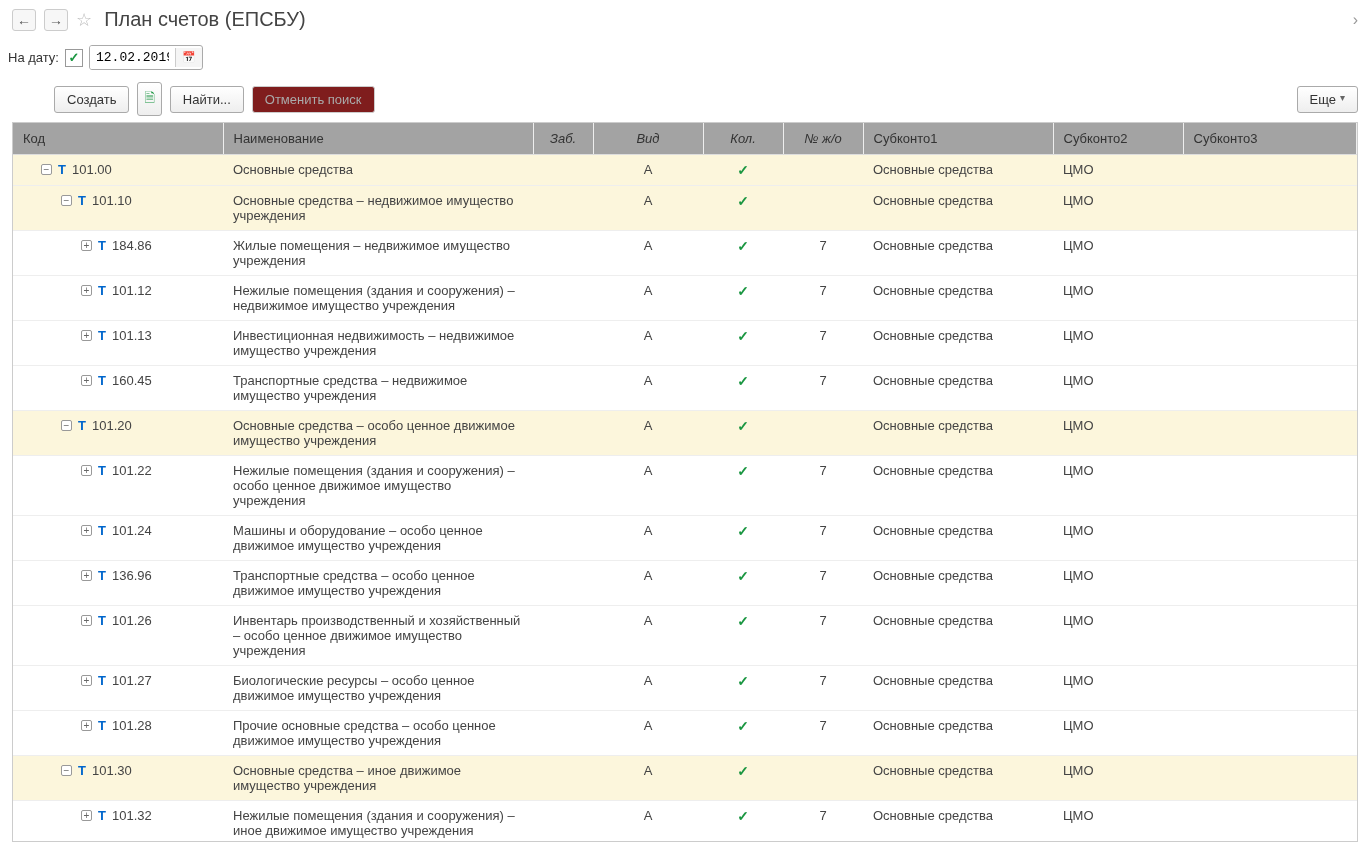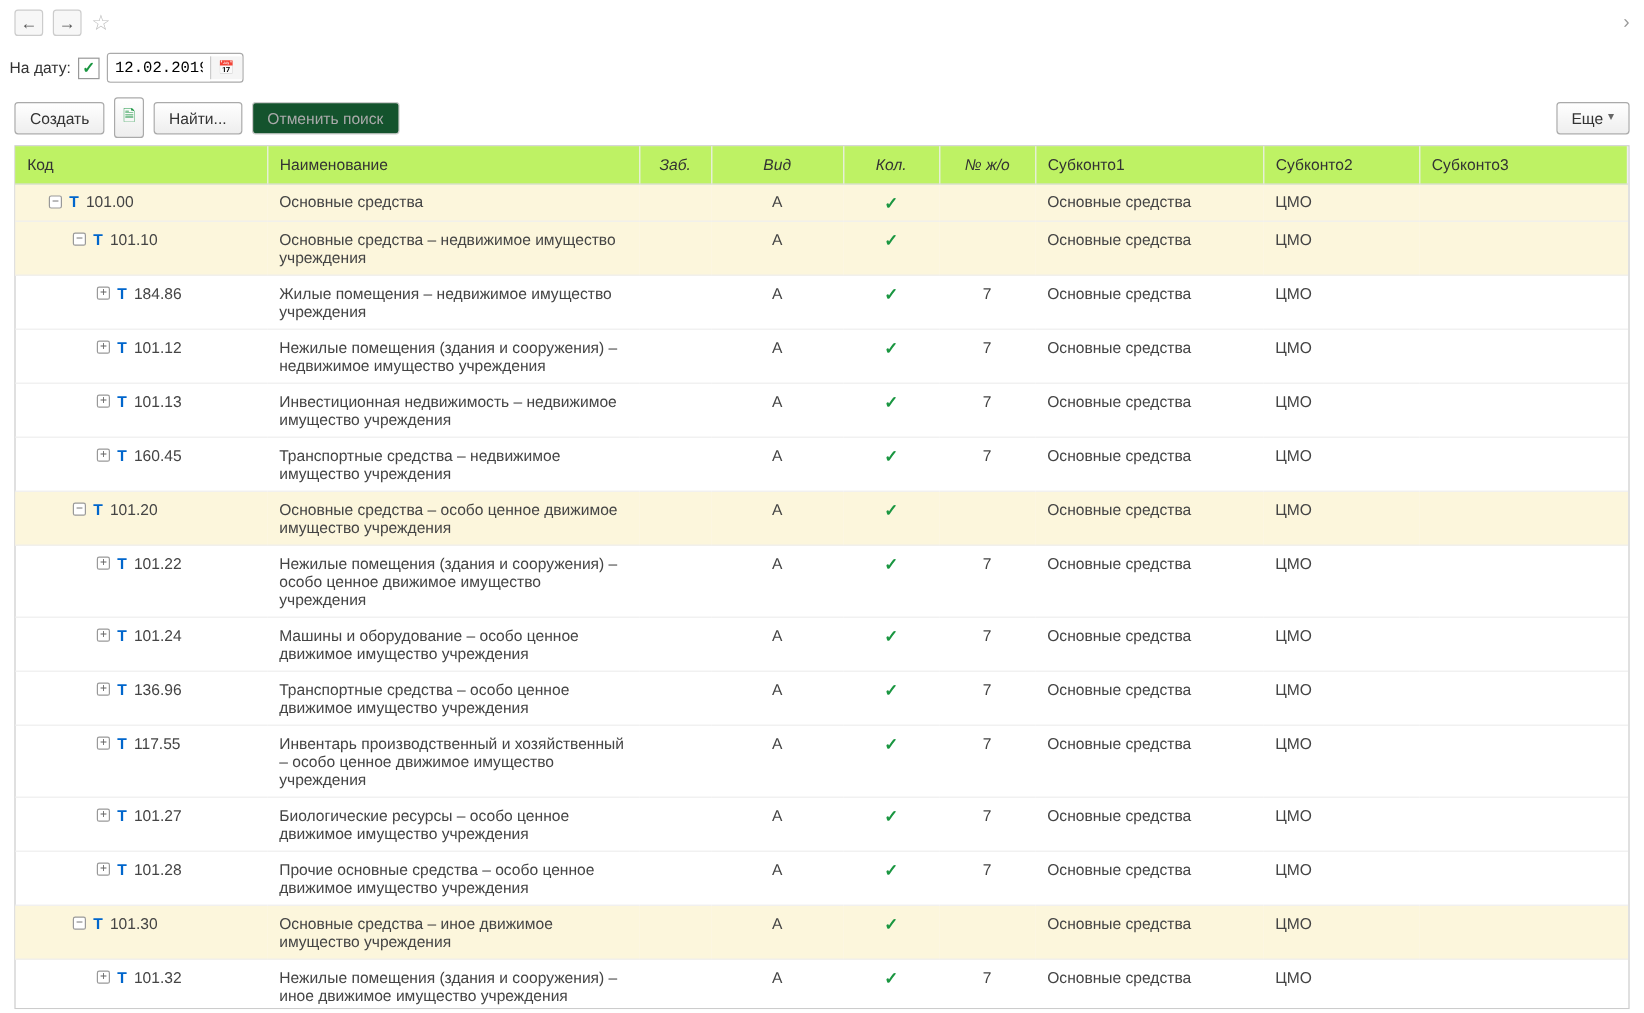--- a/index.html
+++ b/index.html
@@ -10,30 +10,30 @@
 .star-icon { color: #bbb; font-size: 18px; cursor: pointer; }
 .title { font-size: 20px; color: #444; margin-left: 4px; font-weight: normal;}
 
 .filter-row { display: flex; align-items: center; padding: 6px 8px; gap: 6px; font-size: 13px; }
 .checkbox { width: 18px; height: 18px; border: 1px solid #999; display: inline-flex; align-items: center; justify-content: center; cursor: pointer; background: #fff; }
 .checkbox.checked { color: #1a9641; font-weight: bold; }
 .date-input { display: inline-flex; align-items: center; border: 1px solid #aaa; border-radius: 3px; overflow: hidden; }
 .date-input input { border: none; padding: 4px 6px; font-size: 13px; width: 85px; outline: none; font-family: Liberation Mono, monospace; }
 .date-input .cal-btn { padding: 3px 6px; border-left: 1px solid #ccc; background: #f5f5f5; cursor: pointer; font-size: 11px; color: #666;}
 
-.toolbar { display: flex; align-items: center; padding: 6px 12px; gap: 8px; }
+.toolbar { display: flex; align-items: center; padding: 6px 12px; gap: 8px; margin-left: 42px; }
 .btn { border: 1px solid #aaa; background: linear-gradient(#fff,#eee); border-radius: 3px; padding: 5px 12px; font-size: 13px; cursor: pointer; color: #333; }
 .btn.icon-only { padding: 5px 6px; }
-.btn.disabled { color: #aaa; border-color: #ccc; cursor: default; background: #14532d;}
+.btn.disabled { color: #aaa; border-color: #ccc; cursor: default; background: #7f1d1d;}
 .btn-more { margin-left: auto; display:flex; gap:4px;}
 .btn-more::after { content:"▾"; font-size:10px; color:#666;}
 
 .table-wrap { margin: 0 12px; border: 1px solid #ccc; overflow: auto; height: 720px;}
 table { width: 100%; border-collapse: collapse; table-layout: fixed; }
-th { text-align: left; font-weight: normal; padding: 8px 10px; border-bottom: 1px solid #ddd; border-right: 1px solid #eee; font-size: 13px; color: #333; background: #bef264;}
+th { text-align: left; font-weight: normal; padding: 8px 10px; border-bottom: 1px solid #ddd; border-right: 1px solid #eee; font-size: 13px; color: #333; background: #a3a3a3;}
 th.center { text-align:center;font-style:italic;}
 td { padding: 7px 10px; border-bottom: 1px solid #eee; vertical-align: top; font-size: 13px; color: #444;}
 tr.highlight td { background: #fcf6dc; }
 .code-cell { display: flex; align-items: flex-start; gap: 6px; }
 .tree-toggle { width: 11px; height: 11px; border: 1px solid #999; border-radius: 2px; display: inline-flex; align-items:center; justify-content:center; font-size: 10px; line-height:1; color: #666; cursor: pointer; background:#fff; flex-shrink:0; margin-top:2px;}
 .t-icon { color: #0066cc; font-weight: bold; font-size: 13px; flex-shrink:0;}
 .code-text { }
 .center { text-align: center; }
 .check { color: #1a9641; font-weight: bold; font-size: 14px;}
 
@@ -49,20 +49,21 @@
 
 .chevron-right { font-size: 16px; color: #999; margin-left:auto; cursor:pointer;}
 </style>
 </head>
 <body>
 
 <div class="header">
   <button class="nav-btn">←</button>
   <button class="nav-btn">→</button>
   <span class="star-icon">☆</span>
+  <h1 class="title">План счетов (ЕПСБУ)</h1>
   <span class="chevron-right">›</span>
 </div>
 
 <div class="filter-row">
   <span>На дату:</span>
   <span class="checkbox checked">✓</span>
   <span class="date-input">
     <input type="text" value="12.02.2019" style="">
     <span class="cal-btn">📅</span>
   </span>
@@ -273,21 +274,21 @@
           <td class="center">7</td>
           <td>Основные средства</td>
           <td>ЦМО</td>
           <td></td>
         </tr>
         <tr>
           <td>
             <div class="code-cell" style="padding-left:58px">
               <span class="tree-toggle">+</span>
               <span class="t-icon">Т</span>
-              <span class="code-text">117.55</span>
+              <span class="code-text">101.26</span>
             </div>
           </td>
           <td>Инвентарь производственный и хозяйственный – особо ценное движимое имущество учреждения</td>
           <td class="center"></td>
           <td class="center">А</td>
           <td class="center"><span class="check">✓</span></td>
           <td class="center">7</td>
           <td>Основные средства</td>
           <td>ЦМО</td>
           <td></td>

